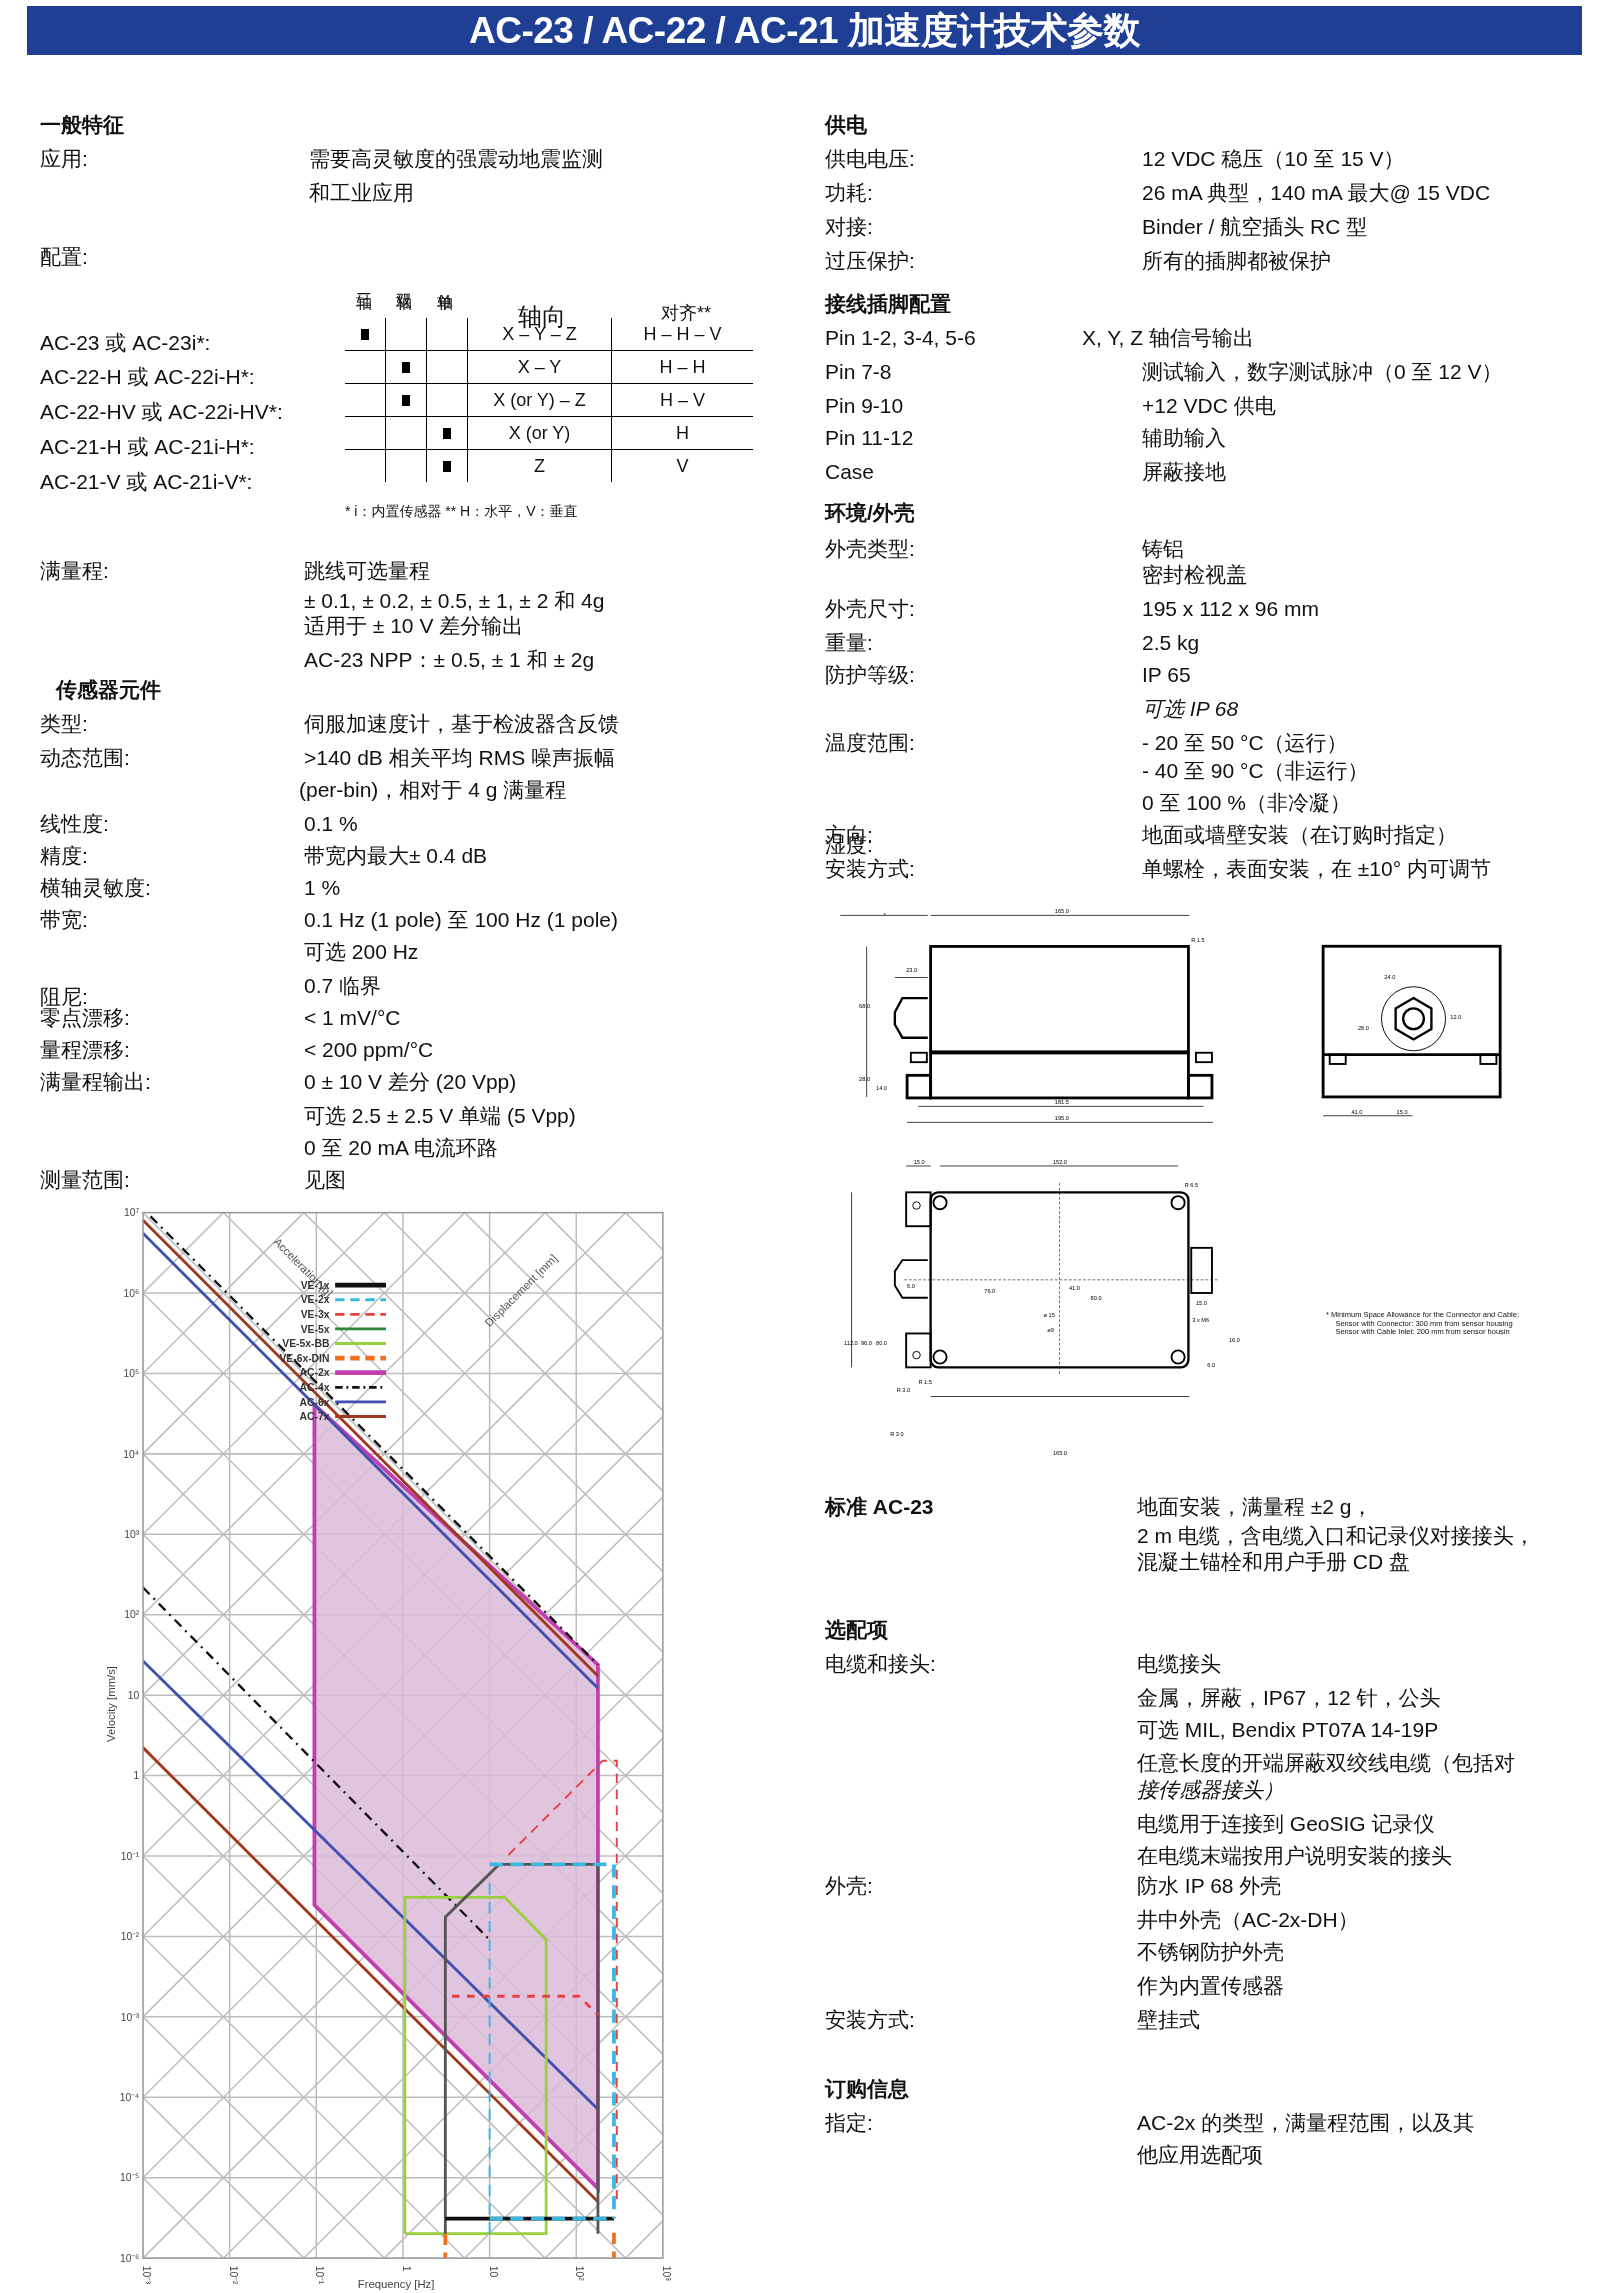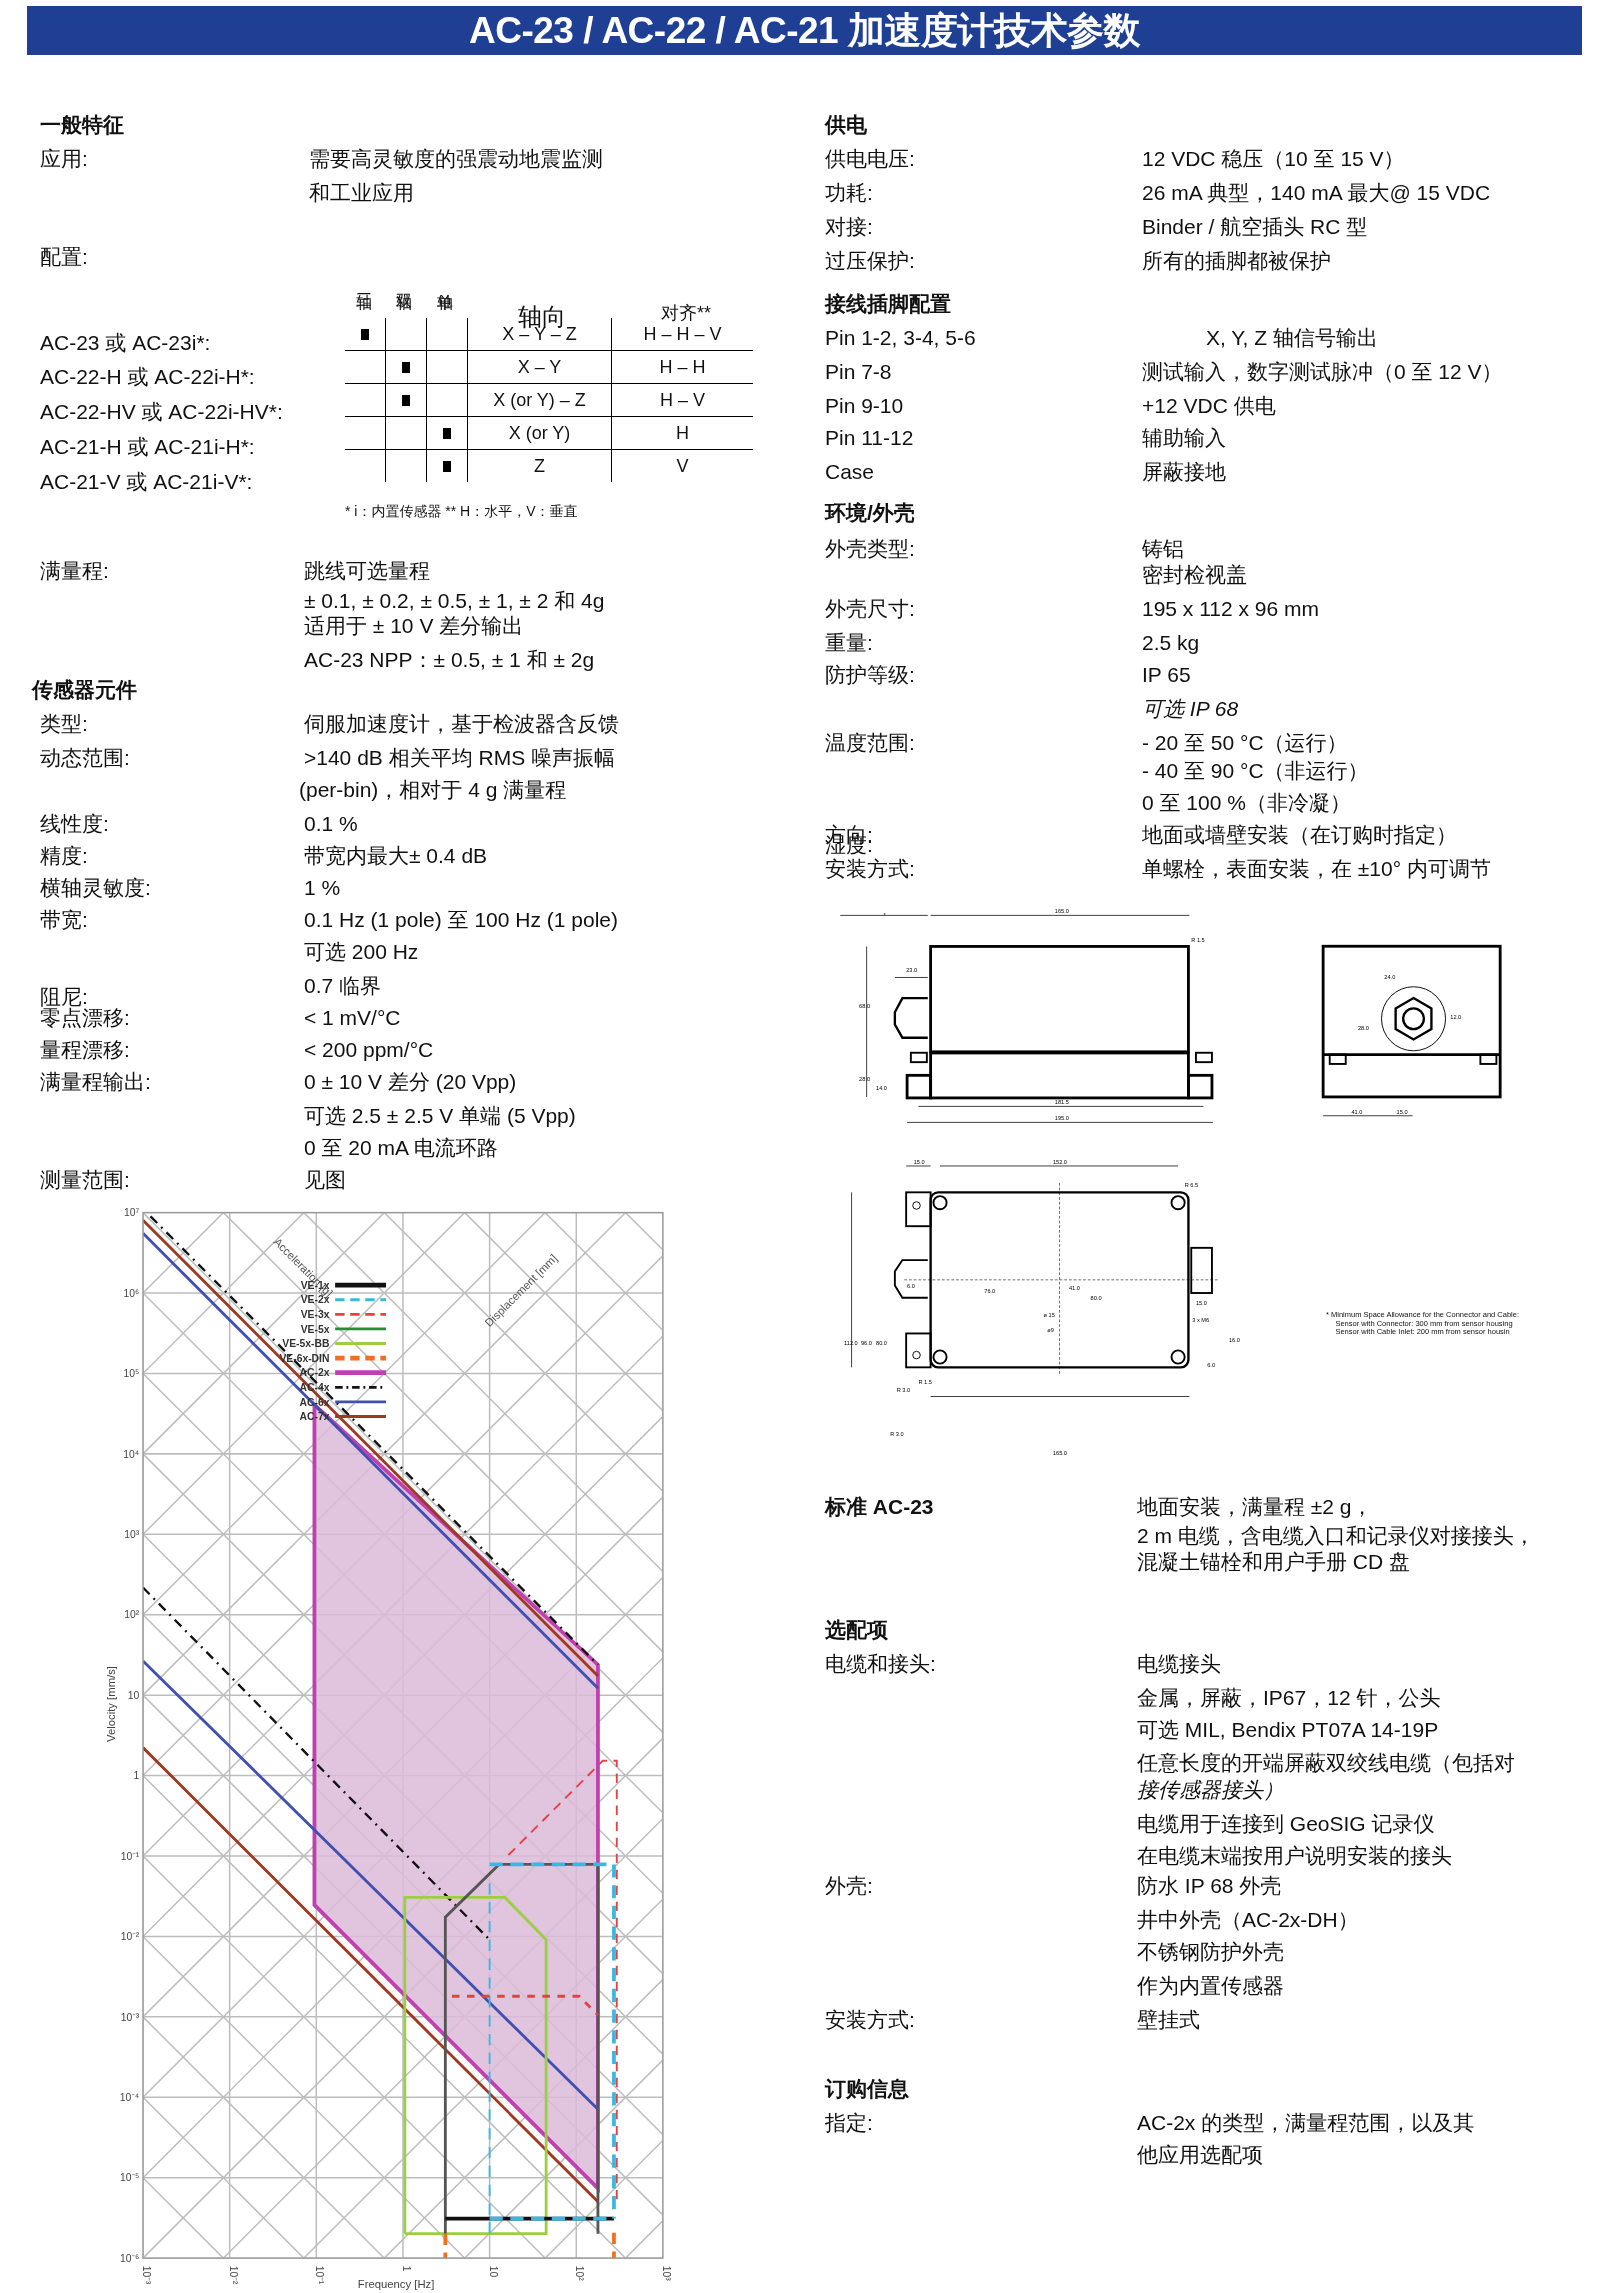--- a/index.html
+++ b/index.html
@@ -85,21 +85,21 @@
 </tbody>
   </table>
 <div class="note" style="left:345px;top:503px;">* i：内置传感器  ** H：水平，V：垂直</div>
 
 <div class="lbl" style="left:40px;top:559px;">满量程:</div>
 <div class="val" style="left:304px;top:559px;">跳线可选量程</div>
 <div class="val" style="left:304px;top:589px;">± 0.1, ± 0.2, ± 0.5, ± 1, ± 2 和 4g</div>
 <div class="val" style="left:304px;top:614px;">适用于 ± 10 V 差分输出</div>
 <div class="val" style="left:304px;top:648px;">AC-23 NPP：± 0.5, ± 1 和 ± 2g</div>
 
-<div class="head" style="left:32px;top:678px;">传感器元件</div>
+<div class="head" style="left:56px;top:678px;">传感器元件</div>
 <div id="sensor-list"></div>
 
 <svg class="chart" viewBox="0 0 620 1156" width="584" height="1089">
   <defs>
     <clipPath id="plot">
         <rect x="52" y="8" width="552" height="1110"></rect>
       </clipPath>
   </defs>
   <g id="chart-grid" clip-path="url(#plot)" stroke="#bdbdbd" stroke-width="1.6" fill="none">
       <line x1="52" x2="52" y1="8" y2="1118"></line>
@@ -448,21 +448,21 @@
 <div class="val" style="left:304px;top:1168px;">见图</div>
 <div class="lbl" style="left:825px;top:147px;">供电电压:</div>
 <div class="val" style="left:1142px;top:147px;">12 VDC 稳压（10 至 15 V）</div>
 <div class="lbl" style="left:825px;top:181px;">功耗:</div>
 <div class="val" style="left:1142px;top:181px;">26 mA 典型，140 mA 最大@ 15 VDC</div>
 <div class="lbl" style="left:825px;top:215px;">对接:</div>
 <div class="val" style="left:1142px;top:215px;">Binder / 航空插头 RC 型</div>
 <div class="lbl" style="left:825px;top:249px;">过压保护:</div>
 <div class="val" style="left:1142px;top:249px;">所有的插脚都被保护</div>
 <div class="lbl" style="left:825px;top:326px;">Pin 1-2, 3-4, 5-6</div>
-<div class="val" style="left:1206px;top:326px;">X, Y, Z 轴信号输出</div>
+<div class="val" style="left:1082px;top:326px;">X, Y, Z 轴信号输出</div>
 <div class="lbl" style="left:825px;top:360px;">Pin 7-8</div>
 <div class="val" style="left:1142px;top:360px;">测试输入，数字测试脉冲（0 至 12 V）</div>
 <div class="lbl" style="left:825px;top:394px;">Pin 9-10</div>
 <div class="val" style="left:1142px;top:394px;">+12 VDC 供电</div>
 <div class="lbl" style="left:825px;top:426px;">Pin 11-12</div>
 <div class="val" style="left:1142px;top:426px;">辅助输入</div>
 <div class="lbl" style="left:825px;top:460px;">Case</div>
 <div class="val" style="left:1142px;top:460px;">屏蔽接地</div>
 <div class="lbl" style="left:825px;top:537px;">外壳类型:</div>
 <div class="val" style="left:1142px;top:537px;">铸铝</div>

